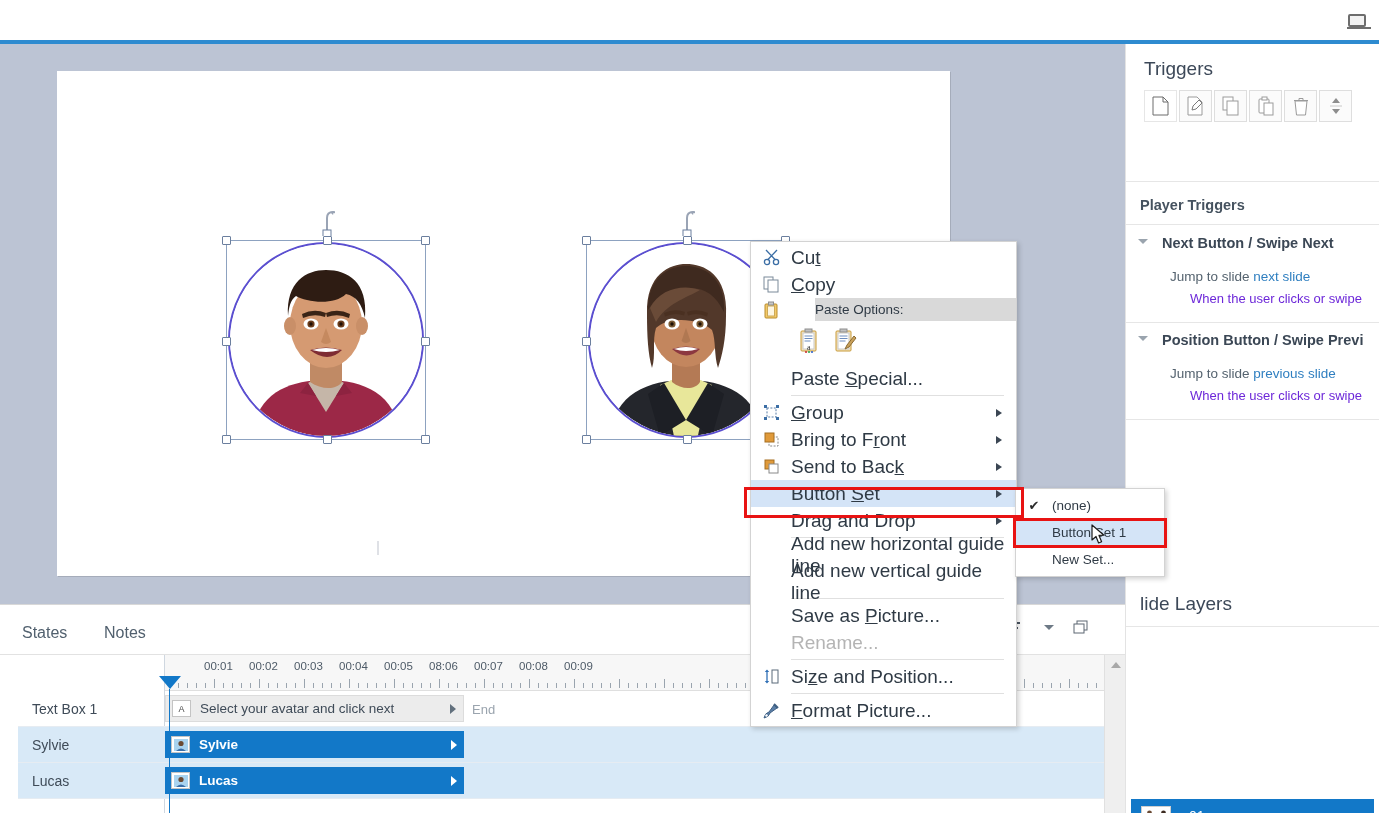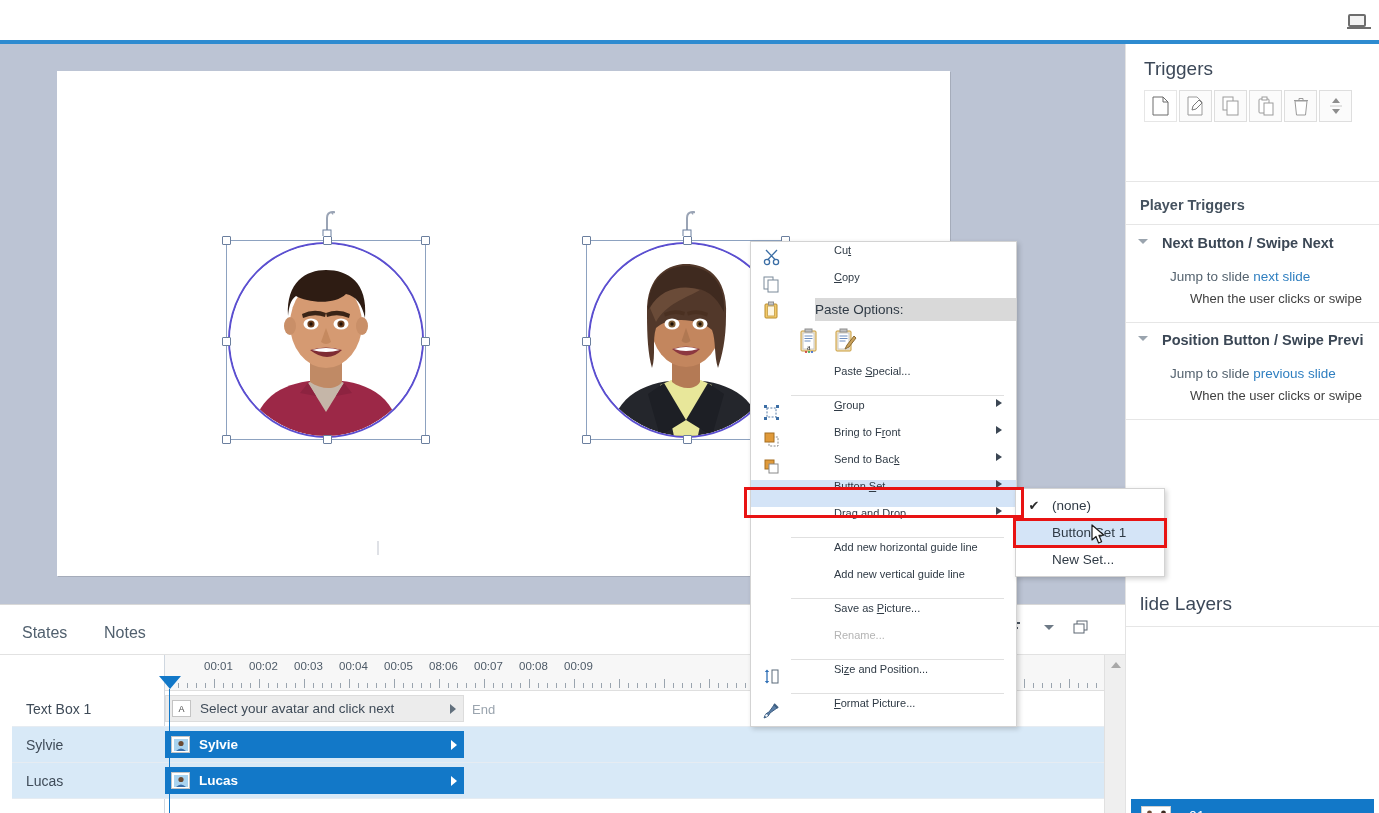--- a/index.html
+++ b/index.html
@@ -90,21 +90,21 @@
   }
   .trig-group .gname {
     position:absolute; left:36px; top:0; font-size:14.5px; font-weight:bold; color:#3b4755;
     white-space:nowrap;
   }
   .trig-line1 {
     position:absolute; left:44px; font-size:13.5px; color:#55636f; white-space:nowrap;
   }
   .trig-line1 .hl { color:#2f7fc0; }
   .trig-line2 {
-    position:absolute; left:64px; font-size:13px; color:#404040; white-space:nowrap;
+    position:absolute; left:64px; font-size:13px; color:#6d28d9; white-space:nowrap;
   }
 
   #slide-layers-hdr {
     position:absolute; left:14px; top:549px; font-size:19px; color:#3c4858; white-space:nowrap;
   }
   #layers-body {
     position:absolute; left:0; top:582px; width:254px; height:198px; background:#ffffff;
     border-top:1px solid #e6e6e6;
   }
   #layer-row {
@@ -139,21 +139,21 @@
 
   #playhead {
     position:absolute; left:159px; top:71px; width:0; height:0;
     border-left:11px solid transparent; border-right:11px solid transparent;
     border-top:13px solid #1278c8; z-index:6;
   }
   #playhead-line { position:absolute; left:169px; top:84px; width:1px; height:125px; background:#1278c8; z-index:5;}
 
   .tl-row { position:absolute; left:0; width:1125px; height:36px; }
   .tl-row .namecell {
-    position:absolute; left:12px; top:0; width:165px; height:36px;
+    position:absolute; left:18px; top:0; width:165px; height:36px;
     display:flex; align-items:center; padding-left:14px;
     font-size:14px; color:#3f4b58;
     border-bottom:1px solid #e6ecf2;
   }
   .tl-row.sel .namecell { background:#d8e9f7; }
   .tl-row .track { position:absolute; left:165px; top:0; width:939px; height:36px;
                    border-bottom:1px solid #e6ecf2; }
   .tl-row.sel .track { background:#d8e9f7; }
   .bar {
     position:absolute; top:4px; height:27px; display:flex; align-items:center;
@@ -181,22 +181,22 @@
     border-left:5px solid transparent;border-right:5px solid transparent;border-bottom:6px solid #a8a8a8;}
 
   
   #ctxmenu {
     position:absolute; left:750px; top:241px; width:267px;
     background:#ffffff; border:1px solid #d3d3d3;
     box-shadow:2px 2px 5px rgba(0,0,0,.18);
     z-index:40; padding:2px 0;
   }
   .mi {
-    position:relative; height:27px; display:flex; 
-    font-size:11px; color:#2f3a45; cursor:default;gap:43px;
+    position:relative; height:27px; display:flex; align-items:center;
+    font-size:19px; color:#2f3a45; cursor:default;
   }
   .mi .gut { width:40px; display:flex; align-items:center; justify-content:center; }
   .mi .mlabel { flex:1; }
   .mi .mlabel u { text-decoration:underline; }
   .mi.disabled .mlabel { color:#b4b4b4; }
   .mi .subarrow {
     position:absolute; right:14px; width:0;height:0;
     border-top:4.5px solid transparent;border-bottom:4.5px solid transparent;
     border-left:6px solid #3b4653;
   }

